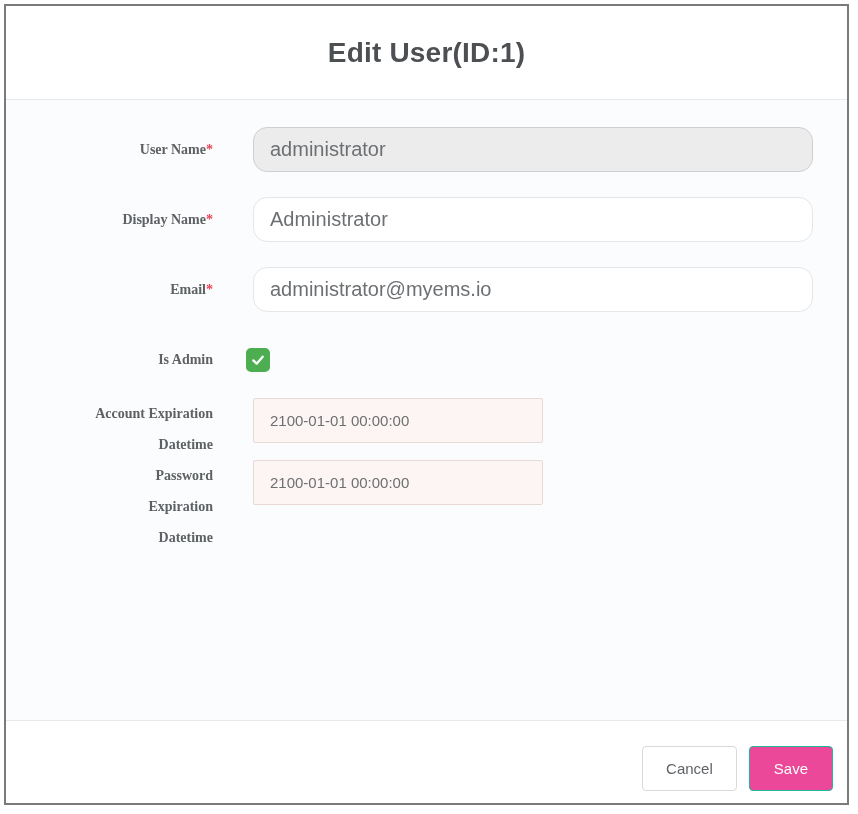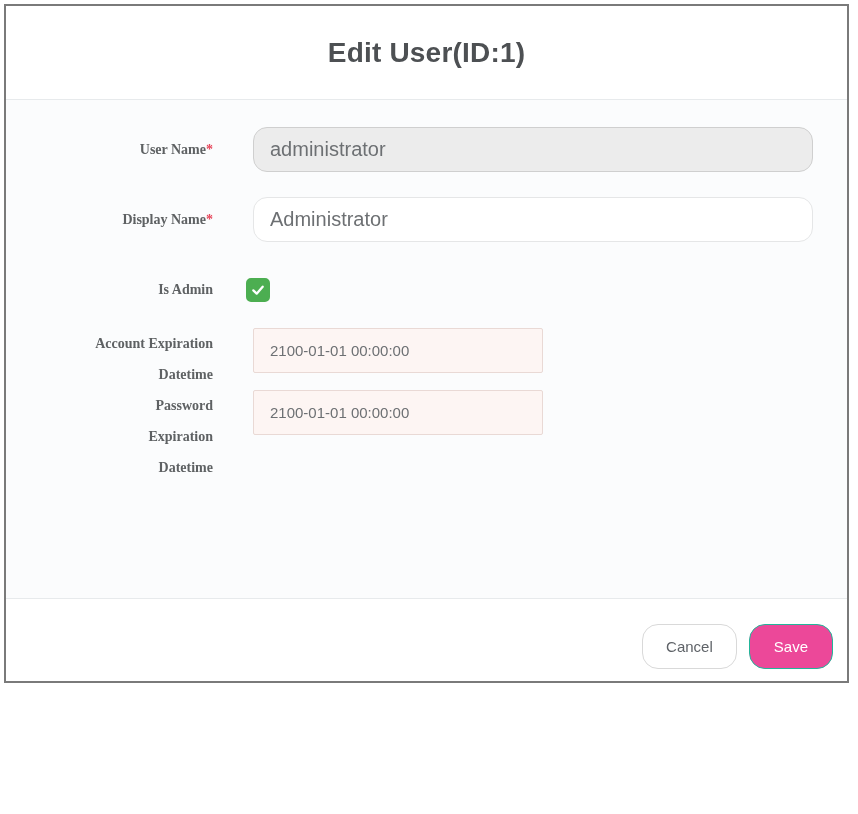--- a/index.html
+++ b/index.html
@@ -2,21 +2,21 @@
 <html><head>
 <meta charset="utf-8">
 <style>
   * { margin: 0; padding: 0; box-sizing: border-box; }
   html, body { width: 858px; height: 814px; background: #ffffff; overflow: hidden; }
   body { font-family: "Liberation Sans", "DejaVu Sans", sans-serif; position: relative; }
 
   .modal {
     position: absolute;
     left: 4px; top: 4px;
-    width: 845px; height: 679px;
+    width: 845px; height: 801px;
     background: #ffffff;
     border: 2px solid #7a7a7a;
     display: flex;
     flex-direction: column;
   }
 
   .modal-header {
     height: 94px;
     flex: 0 0 94px;
     background: #ffffff;
@@ -131,21 +131,21 @@
     background: #ffffff;
     border-top: 1px solid #e7eaec;
     display: flex;
     justify-content: flex-end;
     align-items: flex-start;
     gap: 12px;
     padding: 25px 14px 0 0;
   }
   .btn {
     height: 45px;
-    border-radius: 16px;
+    border-radius: 4px;
     font-family: "Liberation Sans", "DejaVu Sans", sans-serif;
     font-size: 15px;
     cursor: pointer;
   }
   .btn-cancel {
     background: #ffffff;
     border: 1px solid #d9d9d9;
     color: #5f6368;
     padding: 0 23px;
   }
@@ -178,20 +178,28 @@
 
     <div class="form-row mb25">
       <div class="label-col">
         <div class="field-label"><span>Display Name</span><span class="req">*</span></div>
       </div>
       <div class="control-col">
         <input class="text-input" type="text" value="Administrator" style="">
       </div>
     </div>
 
+    <div class="form-row mb25">
+      <div class="label-col">
+        <div class="field-label"><span>Email</span><span class="req">*</span></div>
+      </div>
+      <div class="control-col">
+        <input class="text-input" type="text" value="administrator@myems.io" style="">
+      </div>
+    </div>
 
     <div class="form-row mb16">
       <div class="label-col">
         <div class="field-label">Is Admin</div>
       </div>
       <div class="control-col">
         <div class="checkbox checked" role="checkbox">
           <svg width="16" height="16" viewBox="0 0 24 24" fill="none">
             <path d="M5 12.5l5 5 9-10.5" stroke="#ffffff" stroke-width="3.4" stroke-linecap="round" stroke-linejoin="round"></path>
           </svg>

